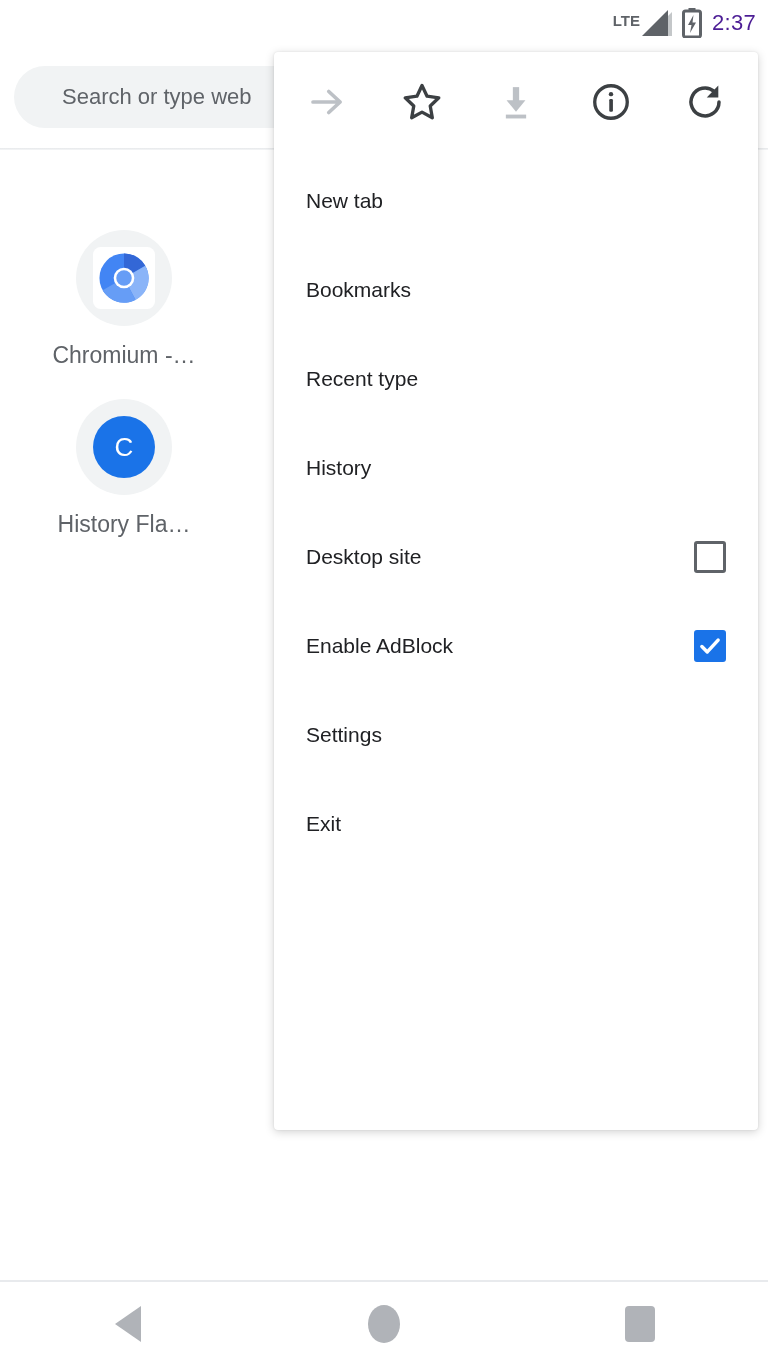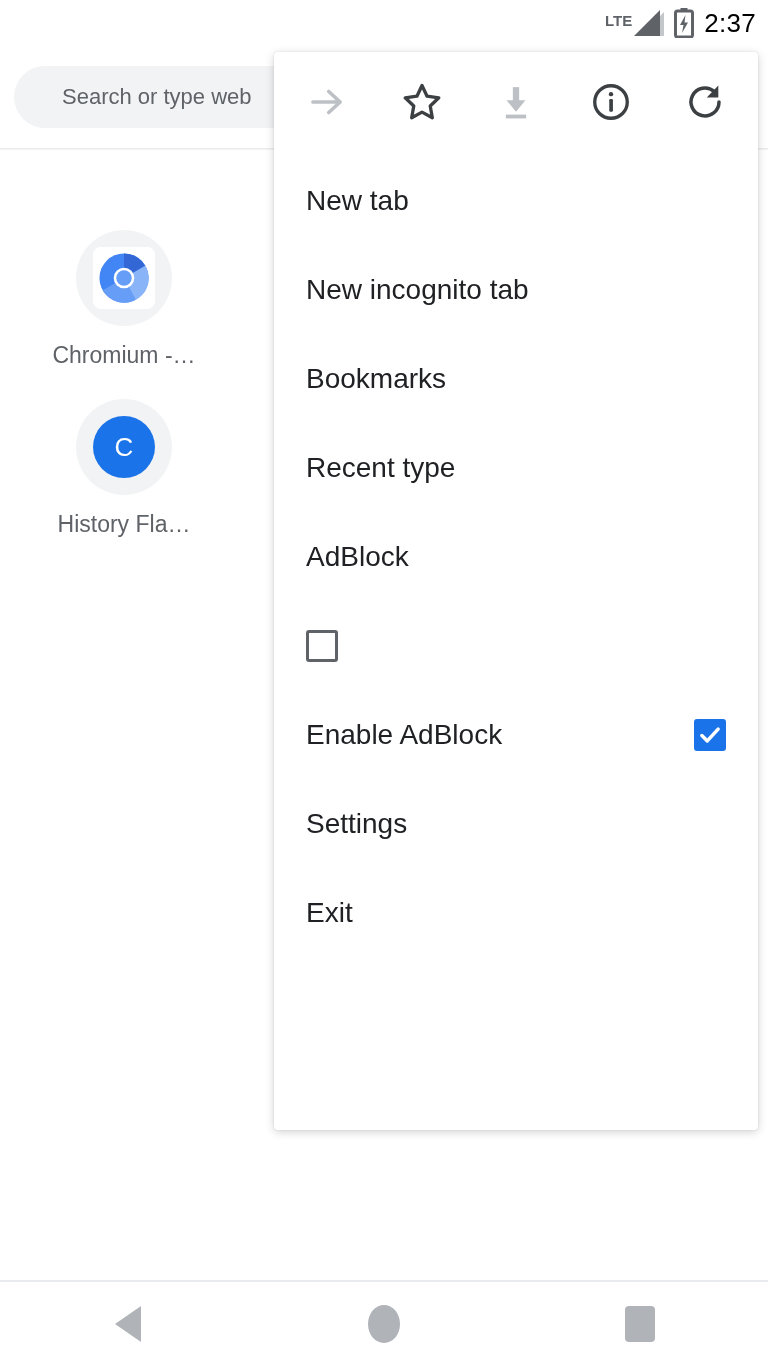--- a/index.html
+++ b/index.html
@@ -18,21 +18,21 @@
     display:flex; align-items:center; justify-content:flex-end;
     padding-right:12px; gap:10px;
   }
   #status-bar .lte-block { display:flex; align-items:flex-end; gap:2px; }
   #status-bar .lte-text {
     font-size:15px; font-weight:bold; color:#5f6368;
     line-height:1; position:relative; top:-8px;
   }
   .signal-svg { display:block; }
   .battery-svg { display:block; }
-  #clock { font-size:26px; color:#000000; letter-spacing:0.3px; }
+  #clock { font-size:22px; color:#4c1d95; letter-spacing:0.3px; }
 
   
   #browser-toolbar {
     position:absolute; top:46px; left:0; width:768px; height:102px;
     background:#ffffff;
     display:flex; align-items:center; padding:0 14px;
   }
   #omnibox {
     height:62px; flex:1; background:#f1f3f4; border-radius:31px;
     display:flex; align-items:center; padding:0 26px;
@@ -92,21 +92,21 @@
     width:62px; height:62px;
     display:flex; align-items:center; justify-content:center;
     background:none; border:none; cursor:pointer;
   }
   .menu-list { padding-top:4px; }
   .menu-item {
     height:89px; display:flex; align-items:center;
     padding:0 32px; cursor:pointer;
   }
   .menu-item .mi-label {
-    font-size:28px; color:#202124; flex:1; white-space:nowrap;
+    font-size:21px; color:#202124; flex:1; white-space:nowrap;
   }
   .cb-box {
     width:32px; height:32px; border:3px solid #5f6368; border-radius:3px;
     background:#ffffff; margin-right:0px;
   }
   .cb-box.checked {
     background:#1a73e8; border-color:#1a73e8;
     display:flex; align-items:center; justify-content:center;
   }
   .cb-box.checked svg { display:block; }
@@ -249,38 +249,36 @@
       </button>
 
     </div>
 
     <div class="menu-list">
 
       <div class="menu-item">
         <span class="mi-label">New tab</span>
       </div>
 
-      <div class="menu-item">
-        <span class="mi-label">New incognito tab</span>
-      </div>
 
       <div class="menu-item">
         <span class="mi-label">Bookmarks</span>
       </div>
 
       <div class="menu-item">
         <span class="mi-label">Recent type</span>
       </div>
 
       <div class="menu-item">
-        <span class="mi-label">AdBlock</span>
-      </div>
-
-
-      <div class="menu-item">
+        <span class="mi-label">History</span>
+      </div>
+
+
+      <div class="menu-item">
+        <span class="mi-label">Desktop site</span>
         <span class="cb-box">
           
         </span>
       </div>
 
 
       <div class="menu-item">
         <span class="mi-label">Enable AdBlock</span>
         <span class="cb-box checked">
           <svg width="26" height="26" viewBox="0 0 24 24">

